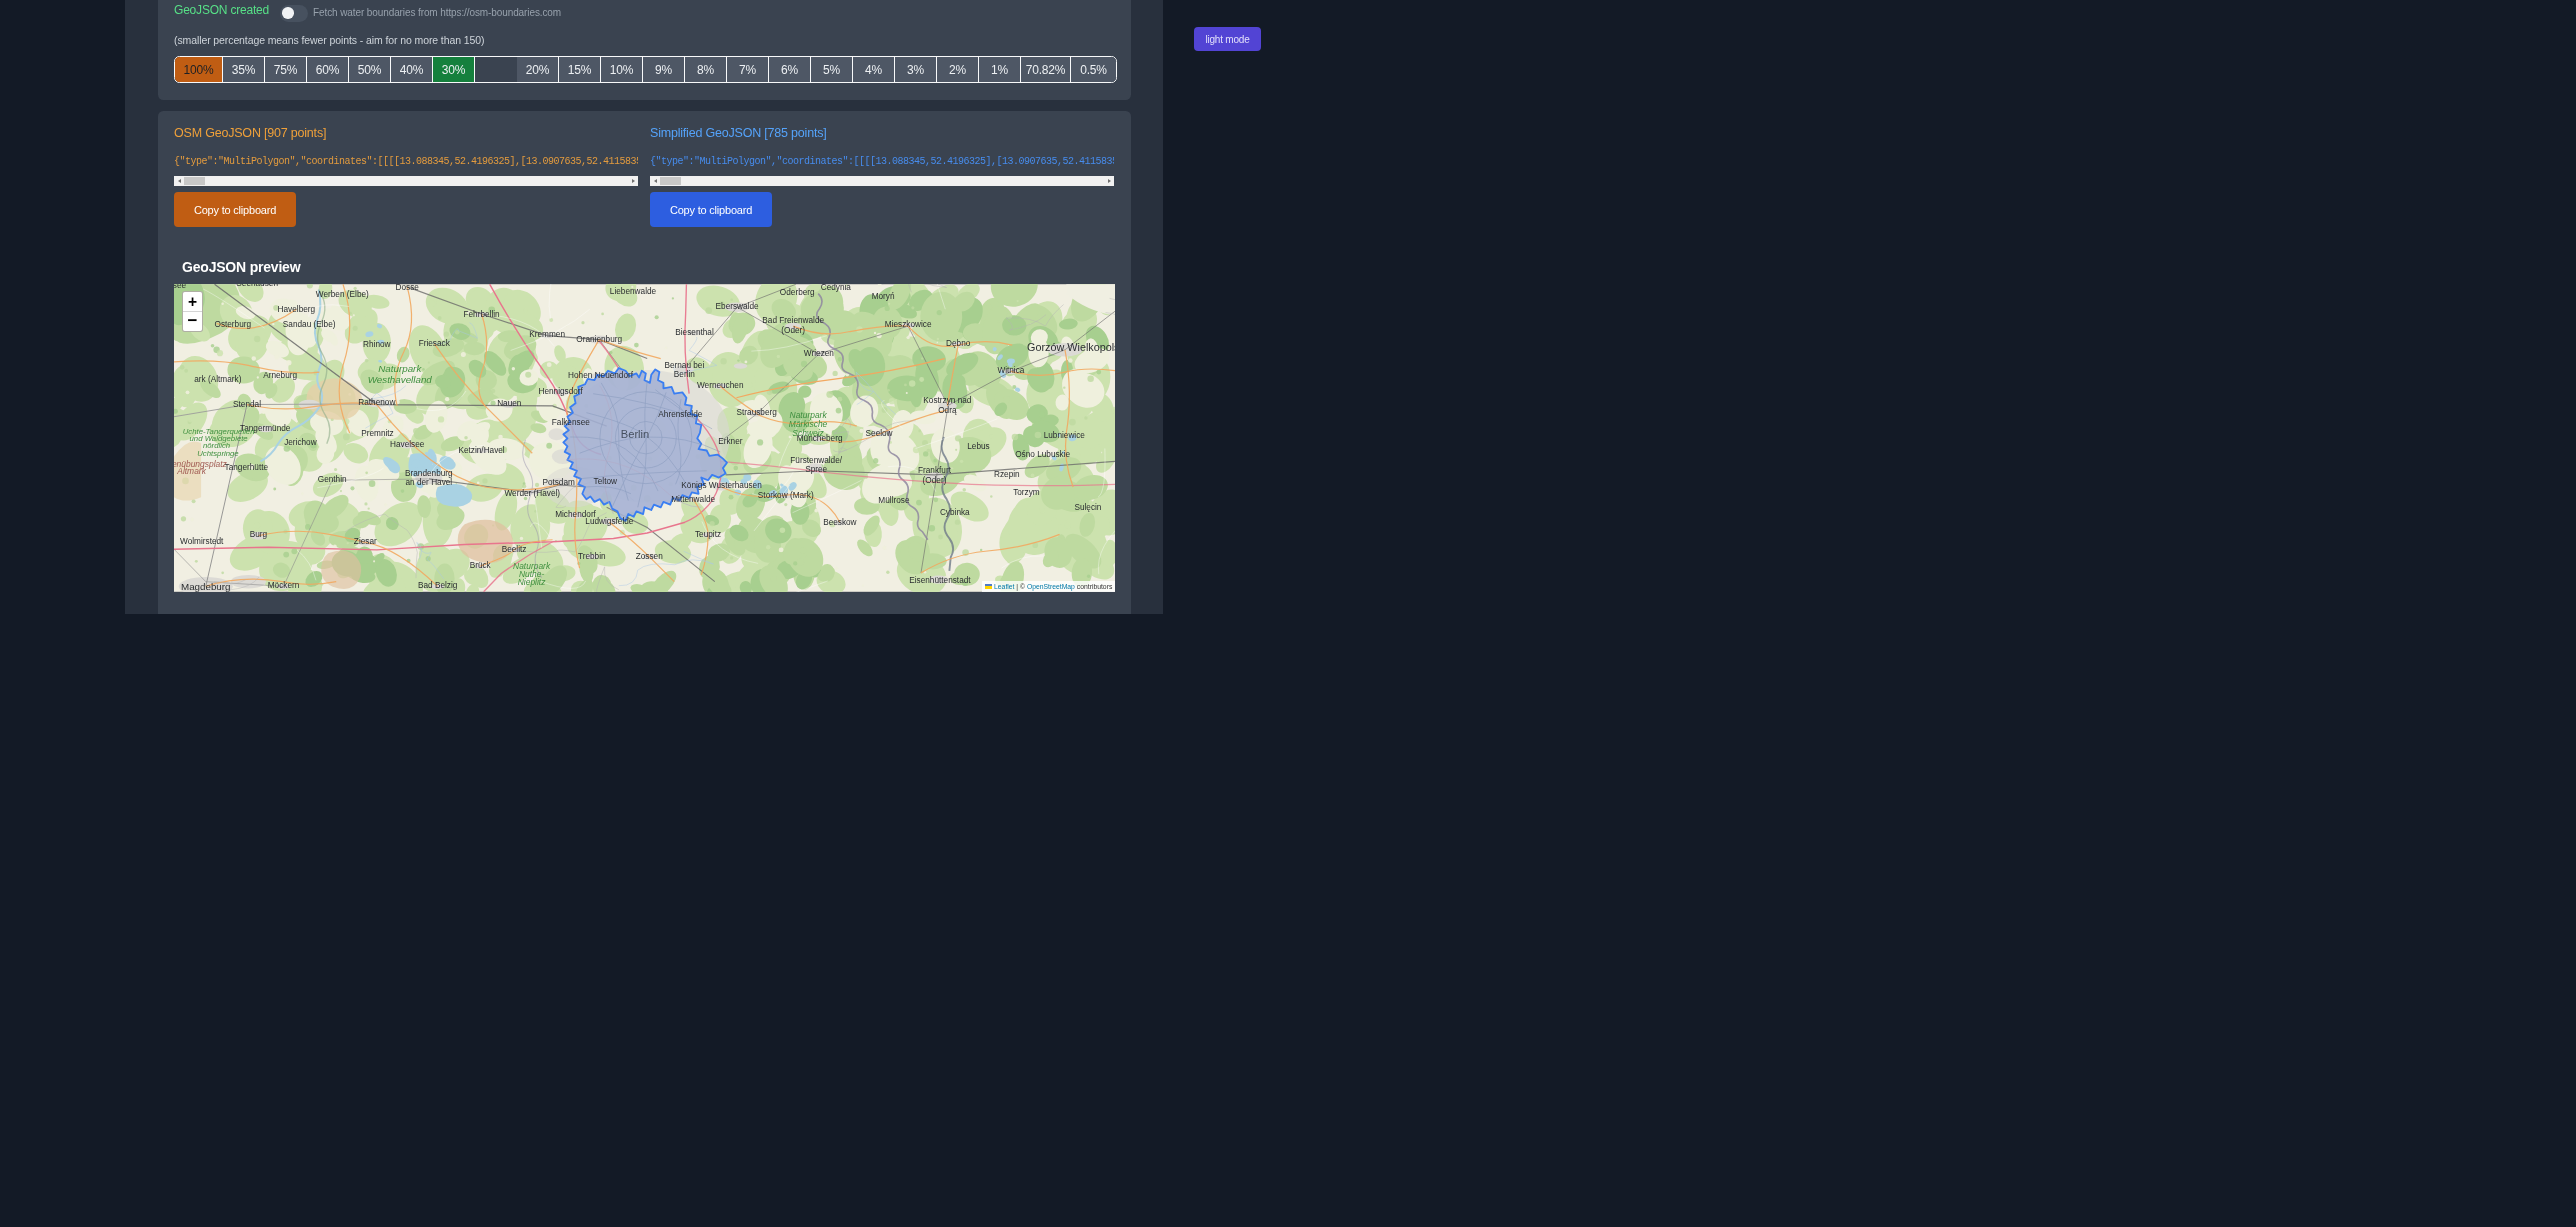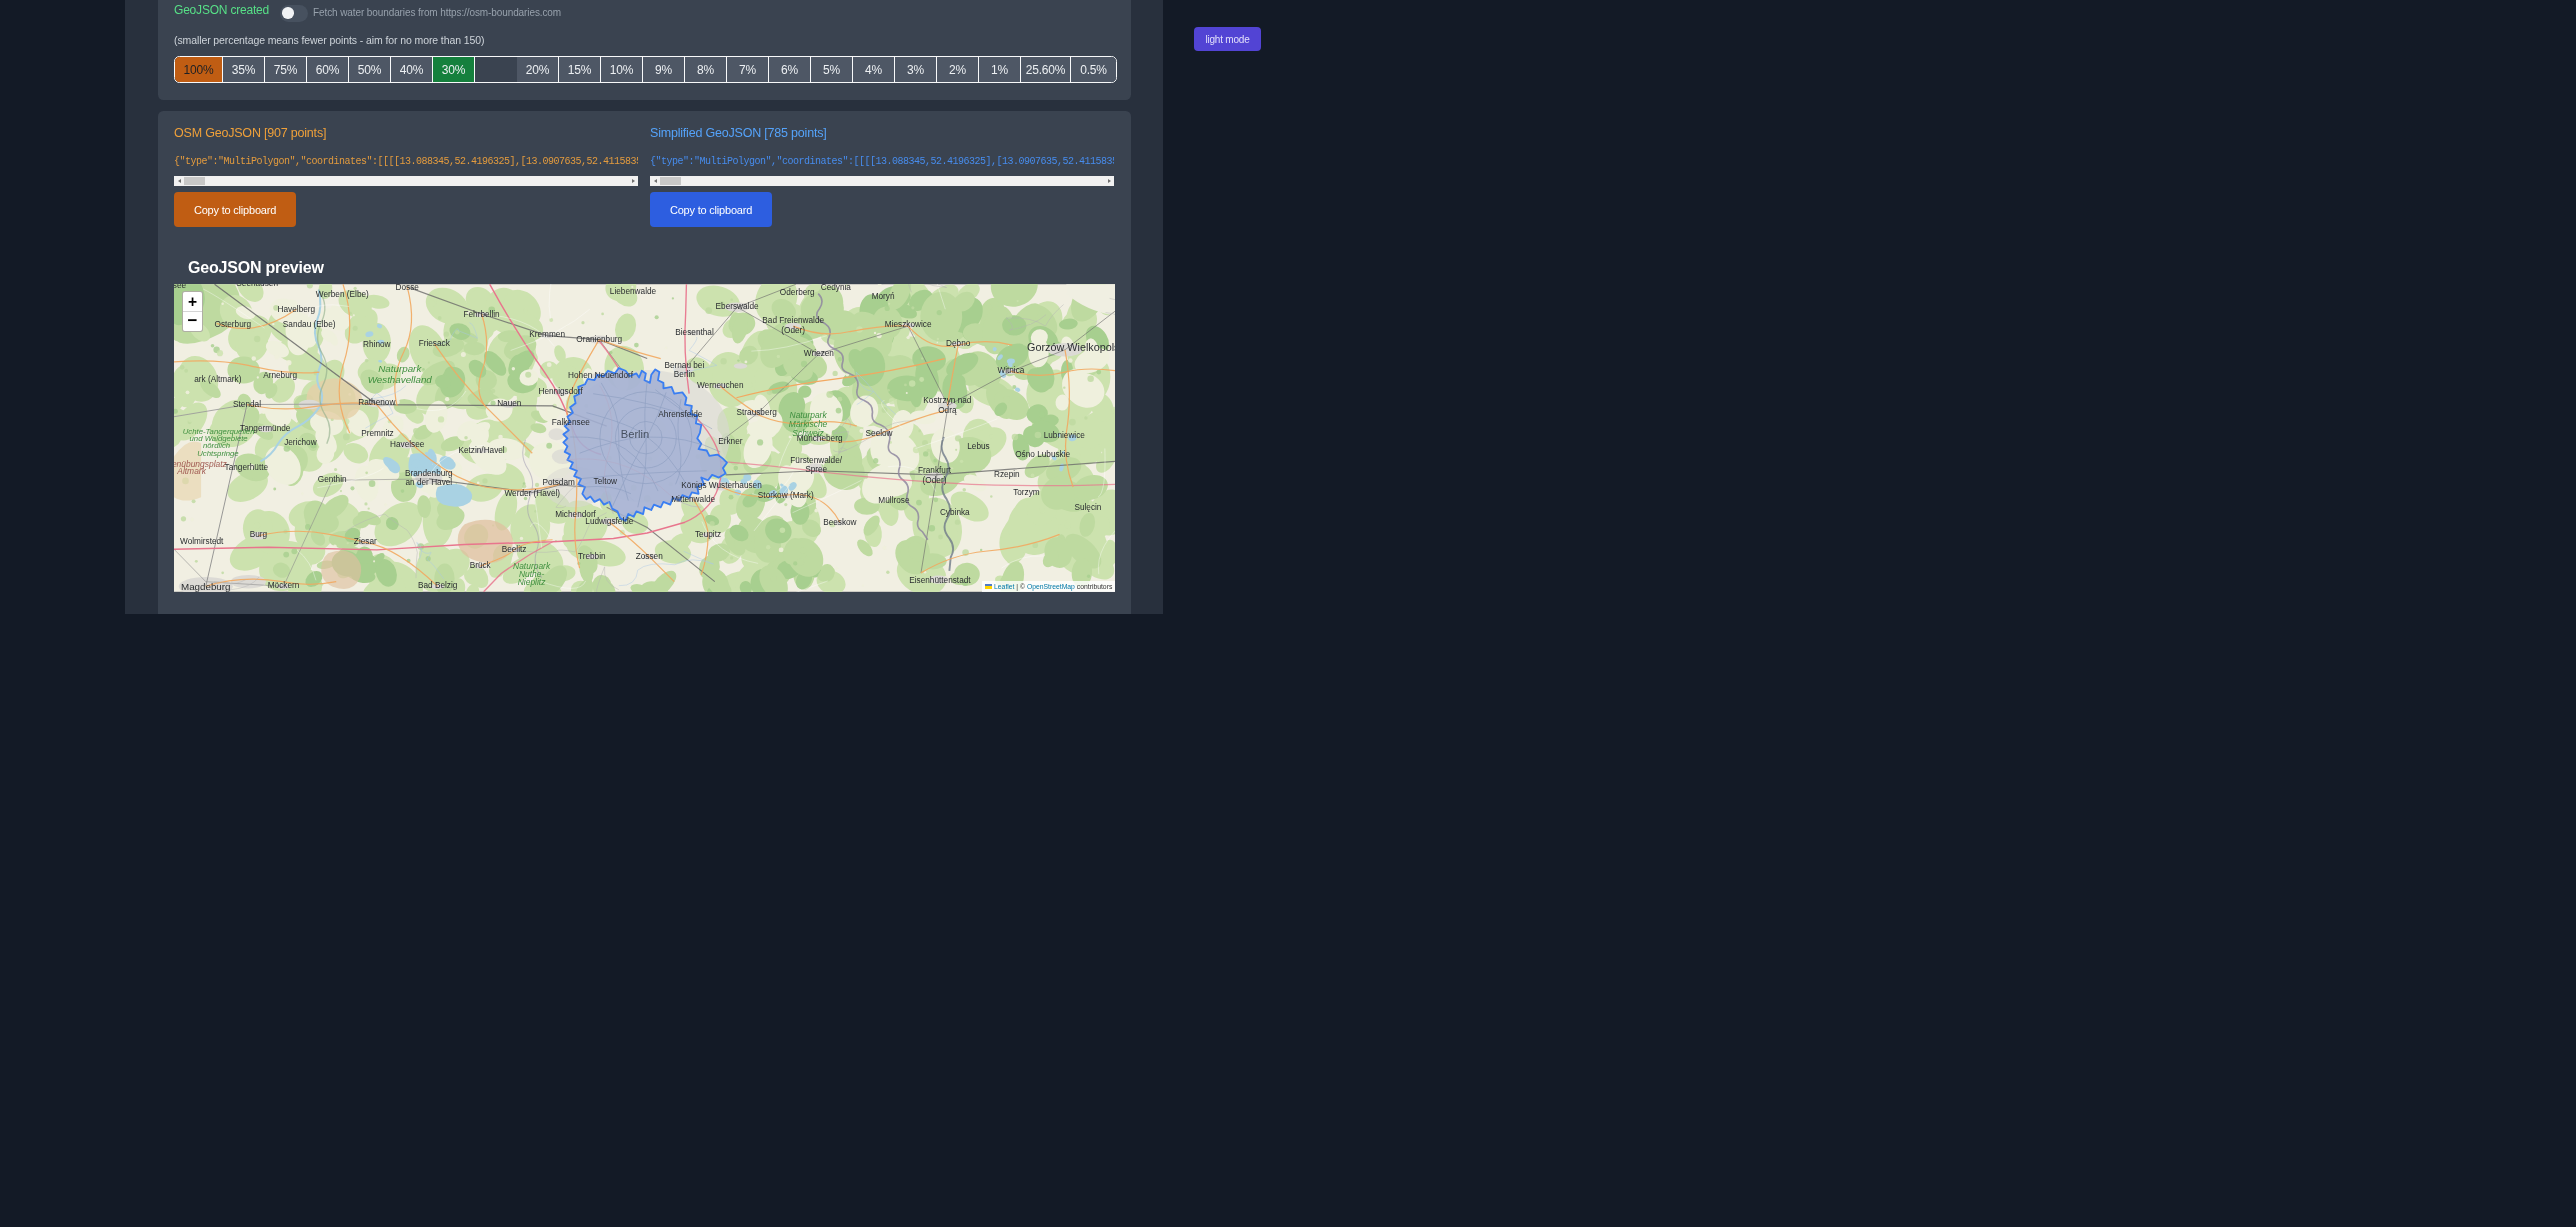--- a/index.html
+++ b/index.html
@@ -28,21 +28,21 @@
     <div style="width:42px;background:#4e5765;color:#edf0f3;border-right:0.7px solid #f8f9fa;display:flex;align-items:center;justify-content:center;font-size:12px;letter-spacing:-0.2px;">10%</div>
     <div style="width:42px;background:#4e5765;color:#edf0f3;border-right:0.7px solid #f8f9fa;display:flex;align-items:center;justify-content:center;font-size:12px;letter-spacing:-0.2px;">9%</div>
     <div style="width:42px;background:#4e5765;color:#edf0f3;border-right:0.7px solid #f8f9fa;display:flex;align-items:center;justify-content:center;font-size:12px;letter-spacing:-0.2px;">8%</div>
     <div style="width:42px;background:#4e5765;color:#edf0f3;border-right:0.7px solid #f8f9fa;display:flex;align-items:center;justify-content:center;font-size:12px;letter-spacing:-0.2px;">7%</div>
     <div style="width:42px;background:#4e5765;color:#edf0f3;border-right:0.7px solid #f8f9fa;display:flex;align-items:center;justify-content:center;font-size:12px;letter-spacing:-0.2px;">6%</div>
     <div style="width:42px;background:#4e5765;color:#edf0f3;border-right:0.7px solid #f8f9fa;display:flex;align-items:center;justify-content:center;font-size:12px;letter-spacing:-0.2px;">5%</div>
     <div style="width:42px;background:#4e5765;color:#edf0f3;border-right:0.7px solid #f8f9fa;display:flex;align-items:center;justify-content:center;font-size:12px;letter-spacing:-0.2px;">4%</div>
     <div style="width:42px;background:#4e5765;color:#edf0f3;border-right:0.7px solid #f8f9fa;display:flex;align-items:center;justify-content:center;font-size:12px;letter-spacing:-0.2px;">3%</div>
     <div style="width:42px;background:#4e5765;color:#edf0f3;border-right:0.7px solid #f8f9fa;display:flex;align-items:center;justify-content:center;font-size:12px;letter-spacing:-0.2px;">2%</div>
     <div style="width:42px;background:#4e5765;color:#edf0f3;border-right:0.7px solid #f8f9fa;display:flex;align-items:center;justify-content:center;font-size:12px;letter-spacing:-0.2px;">1%</div>
-    <div style="width:50px;background:#4e5765;color:#edf0f3;border-right:0.7px solid #f8f9fa;display:flex;align-items:center;justify-content:center;font-size:12px;letter-spacing:-0.2px;">25.60%</div>
+    <div style="width:50px;background:#4e5765;color:#edf0f3;border-right:0.7px solid #f8f9fa;display:flex;align-items:center;justify-content:center;font-size:12px;letter-spacing:-0.2px;">70.82%</div>
     <div style="width:45px;background:#4e5765;color:#edf0f3;display:flex;align-items:center;justify-content:center;font-size:12px;letter-spacing:-0.2px;">0.5%</div>
   </div>
 
 <div class="abs" style="left:158px;top:111px;width:973px;height:541px;background:#3a4350;border-radius:5.4px;"></div>
 <div class="abs" style="left:174px;top:126px;font-size:12.5px;letter-spacing:-0.2px;color:#f0a13a;">OSM GeoJSON [907 points]</div>
 <div class="abs" style="left:650px;top:126px;font-size:12.5px;letter-spacing:-0.2px;color:#55a3fa;">Simplified GeoJSON [785 points]</div>
 <div class="abs" style="left:174px;top:156px;width:464px;height:13.5px;overflow:hidden;font-family:'Liberation Mono',monospace;font-size:10px;letter-spacing:-0.5px;color:#e39b3e;white-space:nowrap;">{"type":"MultiPolygon","coordinates":[[[[13.088345,52.4196325],[13.0907635,52.4115835,52.41158]]]]}</div>
 <div class="abs" style="left:650px;top:156px;width:464px;height:13.5px;overflow:hidden;font-family:'Liberation Mono',monospace;font-size:10px;letter-spacing:-0.5px;color:#478ced;white-space:nowrap;">{"type":"MultiPolygon","coordinates":[[[[13.088345,52.4196325],[13.0907635,52.4115835,52.41158]]]]}</div>
 <div style="position:absolute;left:174px;top:176px;width:464px;height:10px;background:#f1f1f1;">
 <div style="position:absolute;left:0;top:0;width:10px;height:10px;display:flex;align-items:center;justify-content:center;">
@@ -57,21 +57,21 @@
 <div style="position:absolute;left:0;top:0;width:10px;height:10px;display:flex;align-items:center;justify-content:center;">
       <div style="width:0;height:0;border-top:2.4px solid transparent;border-bottom:2.4px solid transparent;border-right:3px solid #6f6f6f;"></div>
     </div>
 <div style="position:absolute;right:0;top:0;width:10px;height:10px;display:flex;align-items:center;justify-content:center;">
       <div style="width:0;height:0;border-top:2.4px solid transparent;border-bottom:2.4px solid transparent;border-left:3px solid #6f6f6f;"></div>
     </div>
 <div style="position:absolute;left:9.5px;top:1.4px;width:21px;height:7.4px;background:#c8c8c8;"></div>
 </div>
 <div class="abs" style="left:174px;top:192px;width:122px;height:35px;background:#c05d13;border-radius:4px;display:flex;align-items:center;justify-content:center;color:#fff;font-size:11px;letter-spacing:-0.2px;">Copy to clipboard</div>
 <div class="abs" style="left:650px;top:192px;width:122px;height:35px;background:#2d5ee0;border-radius:4px;display:flex;align-items:center;justify-content:center;color:#fff;font-size:11px;letter-spacing:-0.2px;">Copy to clipboard</div>
-<div class="abs" style="left:188px;top:259px;font-size:16px;letter-spacing:-0.2px;font-weight:bold;color:#fff;">GeoJSON preview</div>
+<div class="abs" style="left:182px;top:259px;font-size:14px;letter-spacing:-0.2px;font-weight:bold;color:#fff;">GeoJSON preview</div>
 
 <div class="abs" style="left:174px;top:284px;width:941px;height:308px;overflow:hidden;">
     <svg width="941" height="308" viewBox="0 0 1392 455" xmlns="http://www.w3.org/2000/svg" style="display:block">
       <rect width="1392" height="455" fill="#f1efe2"></rect>
       <path d="M0,0 L90,0 Q115,45 70,72 Q20,98 0,82 Z" fill="#bedaa0"></path>
       <ellipse cx="25" cy="203" rx="32" ry="19" fill="#cce2ae" transform="rotate(126 25 203)"></ellipse>
       <ellipse cx="188" cy="113" rx="23" ry="13" fill="#cce2ae" transform="rotate(124 188 113)"></ellipse>
       <ellipse cx="-3" cy="201" rx="24" ry="20" fill="#cce2ae" transform="rotate(0 -3 201)"></ellipse>
       <ellipse cx="171" cy="64" rx="33" ry="24" fill="#cce2ae" transform="rotate(26 171 64)"></ellipse>
       <ellipse cx="224" cy="7" rx="15" ry="10" fill="#cce2ae" transform="rotate(97 224 7)"></ellipse>

